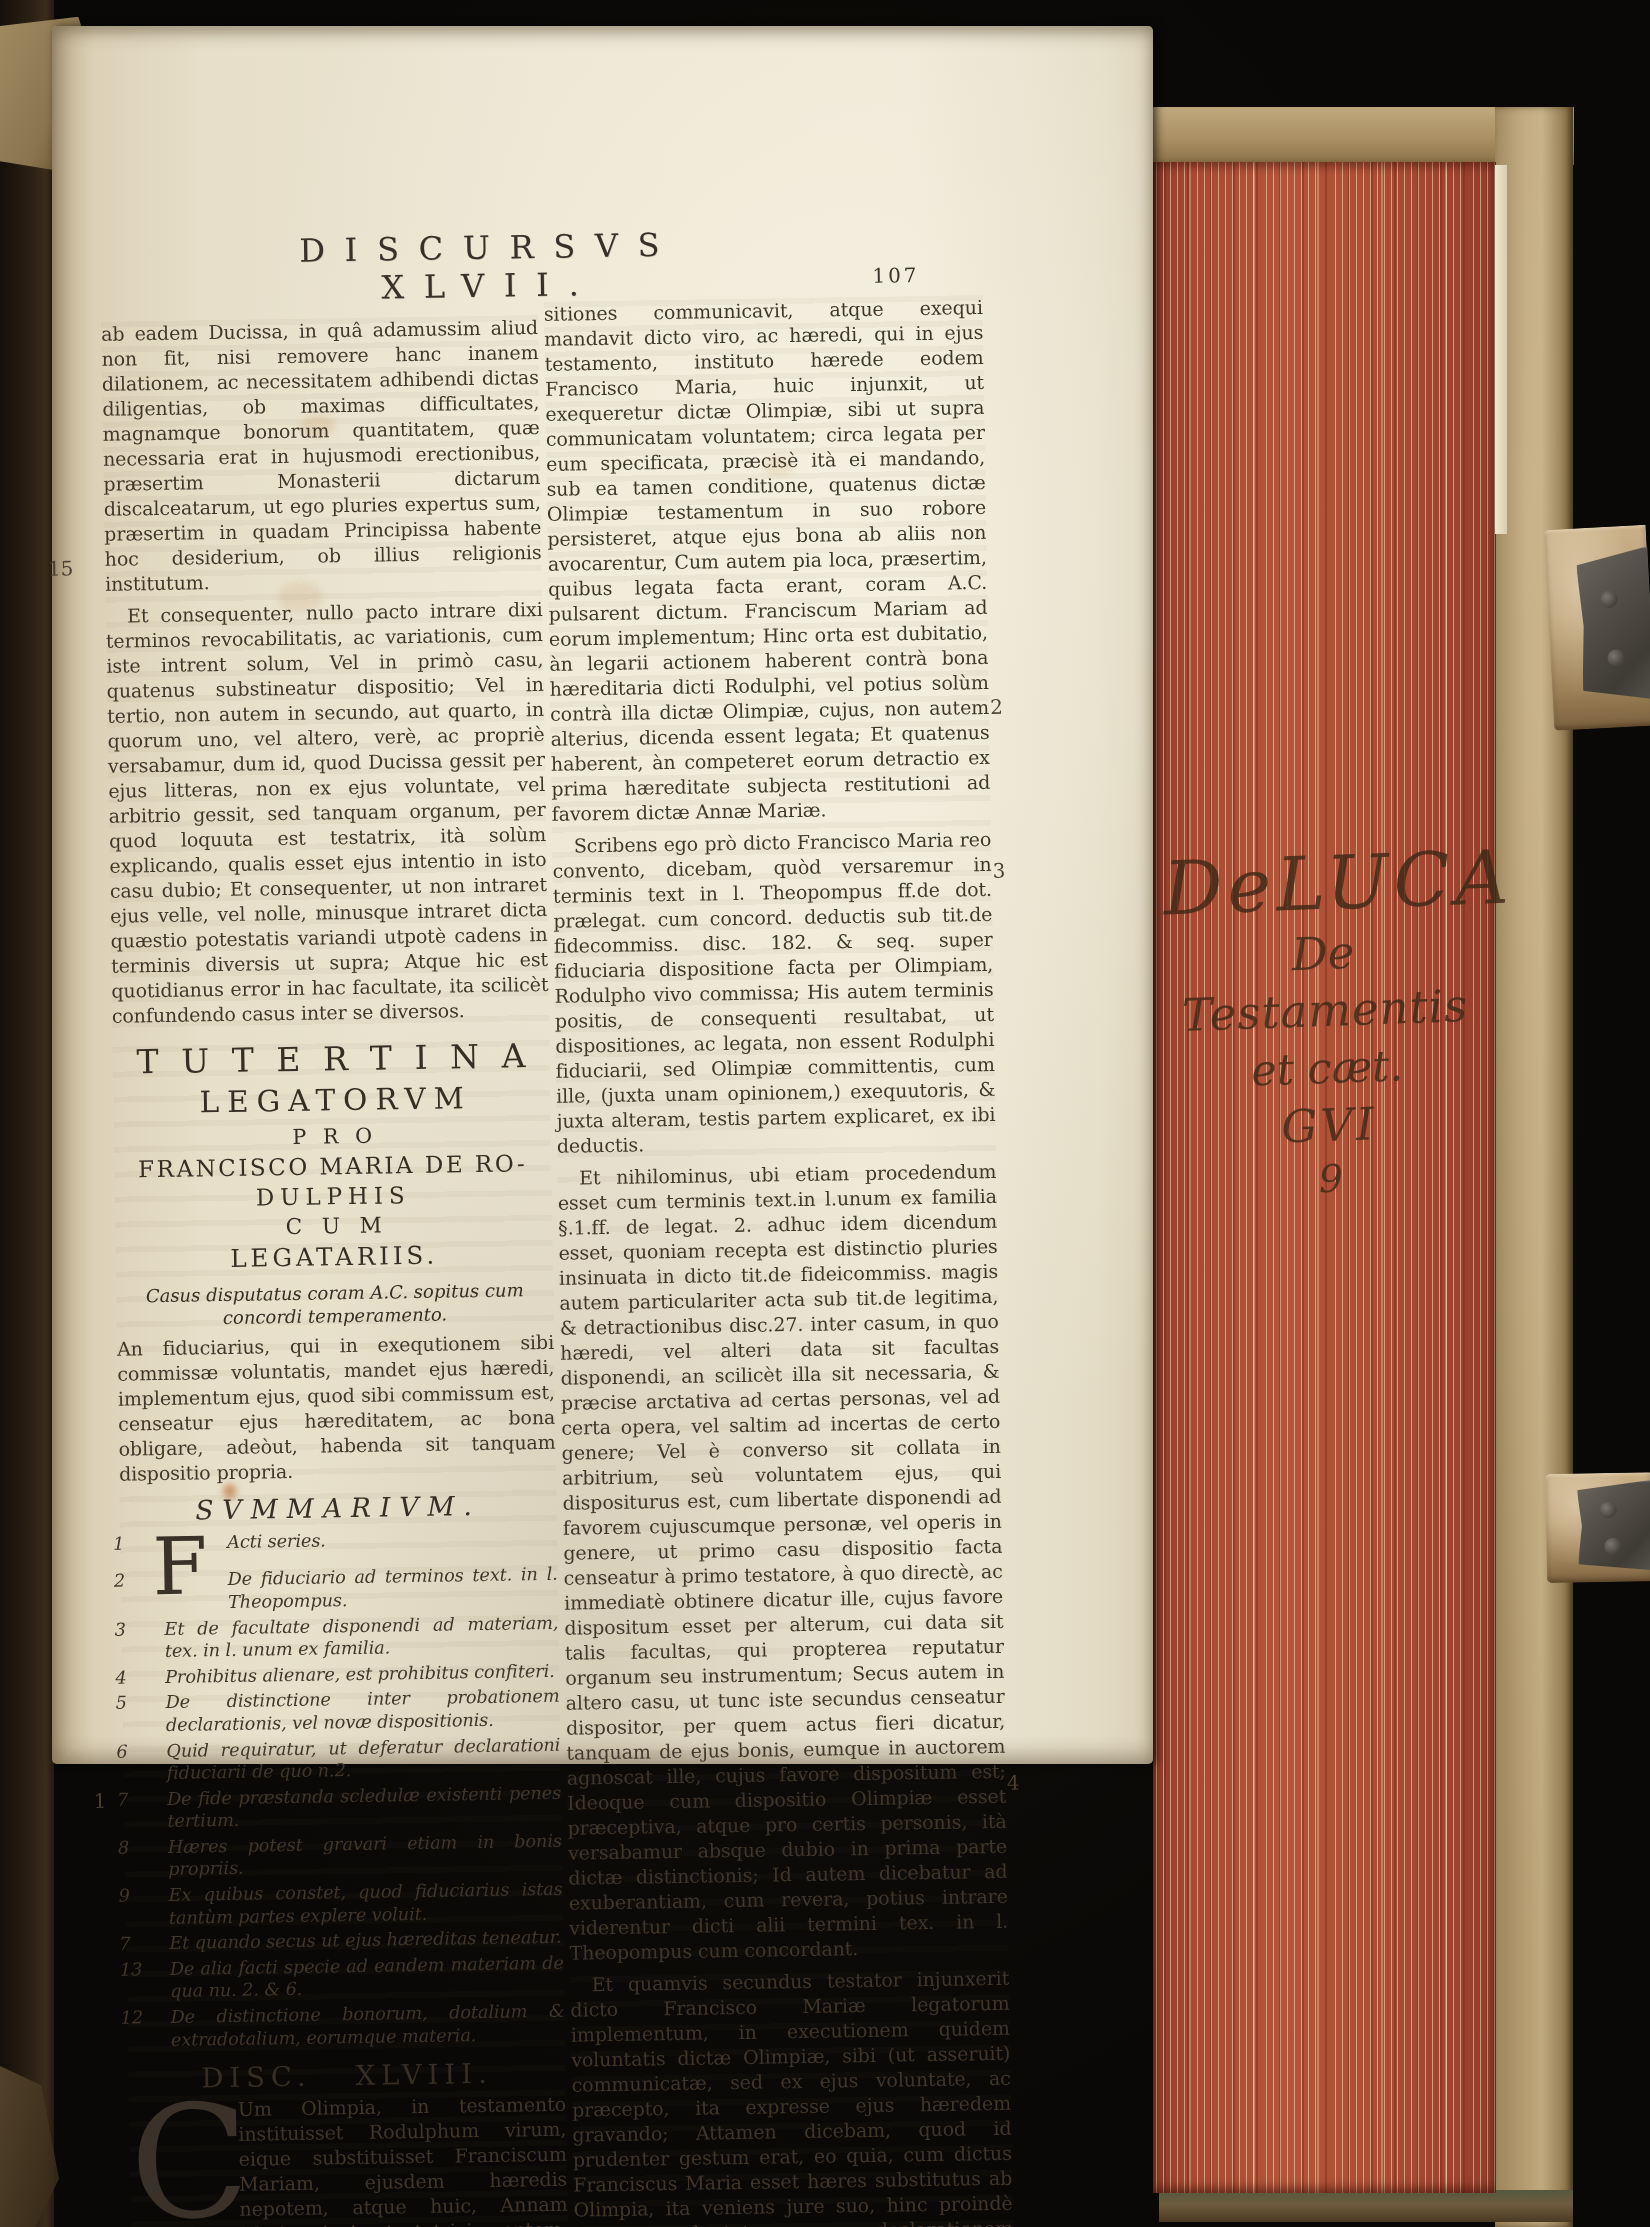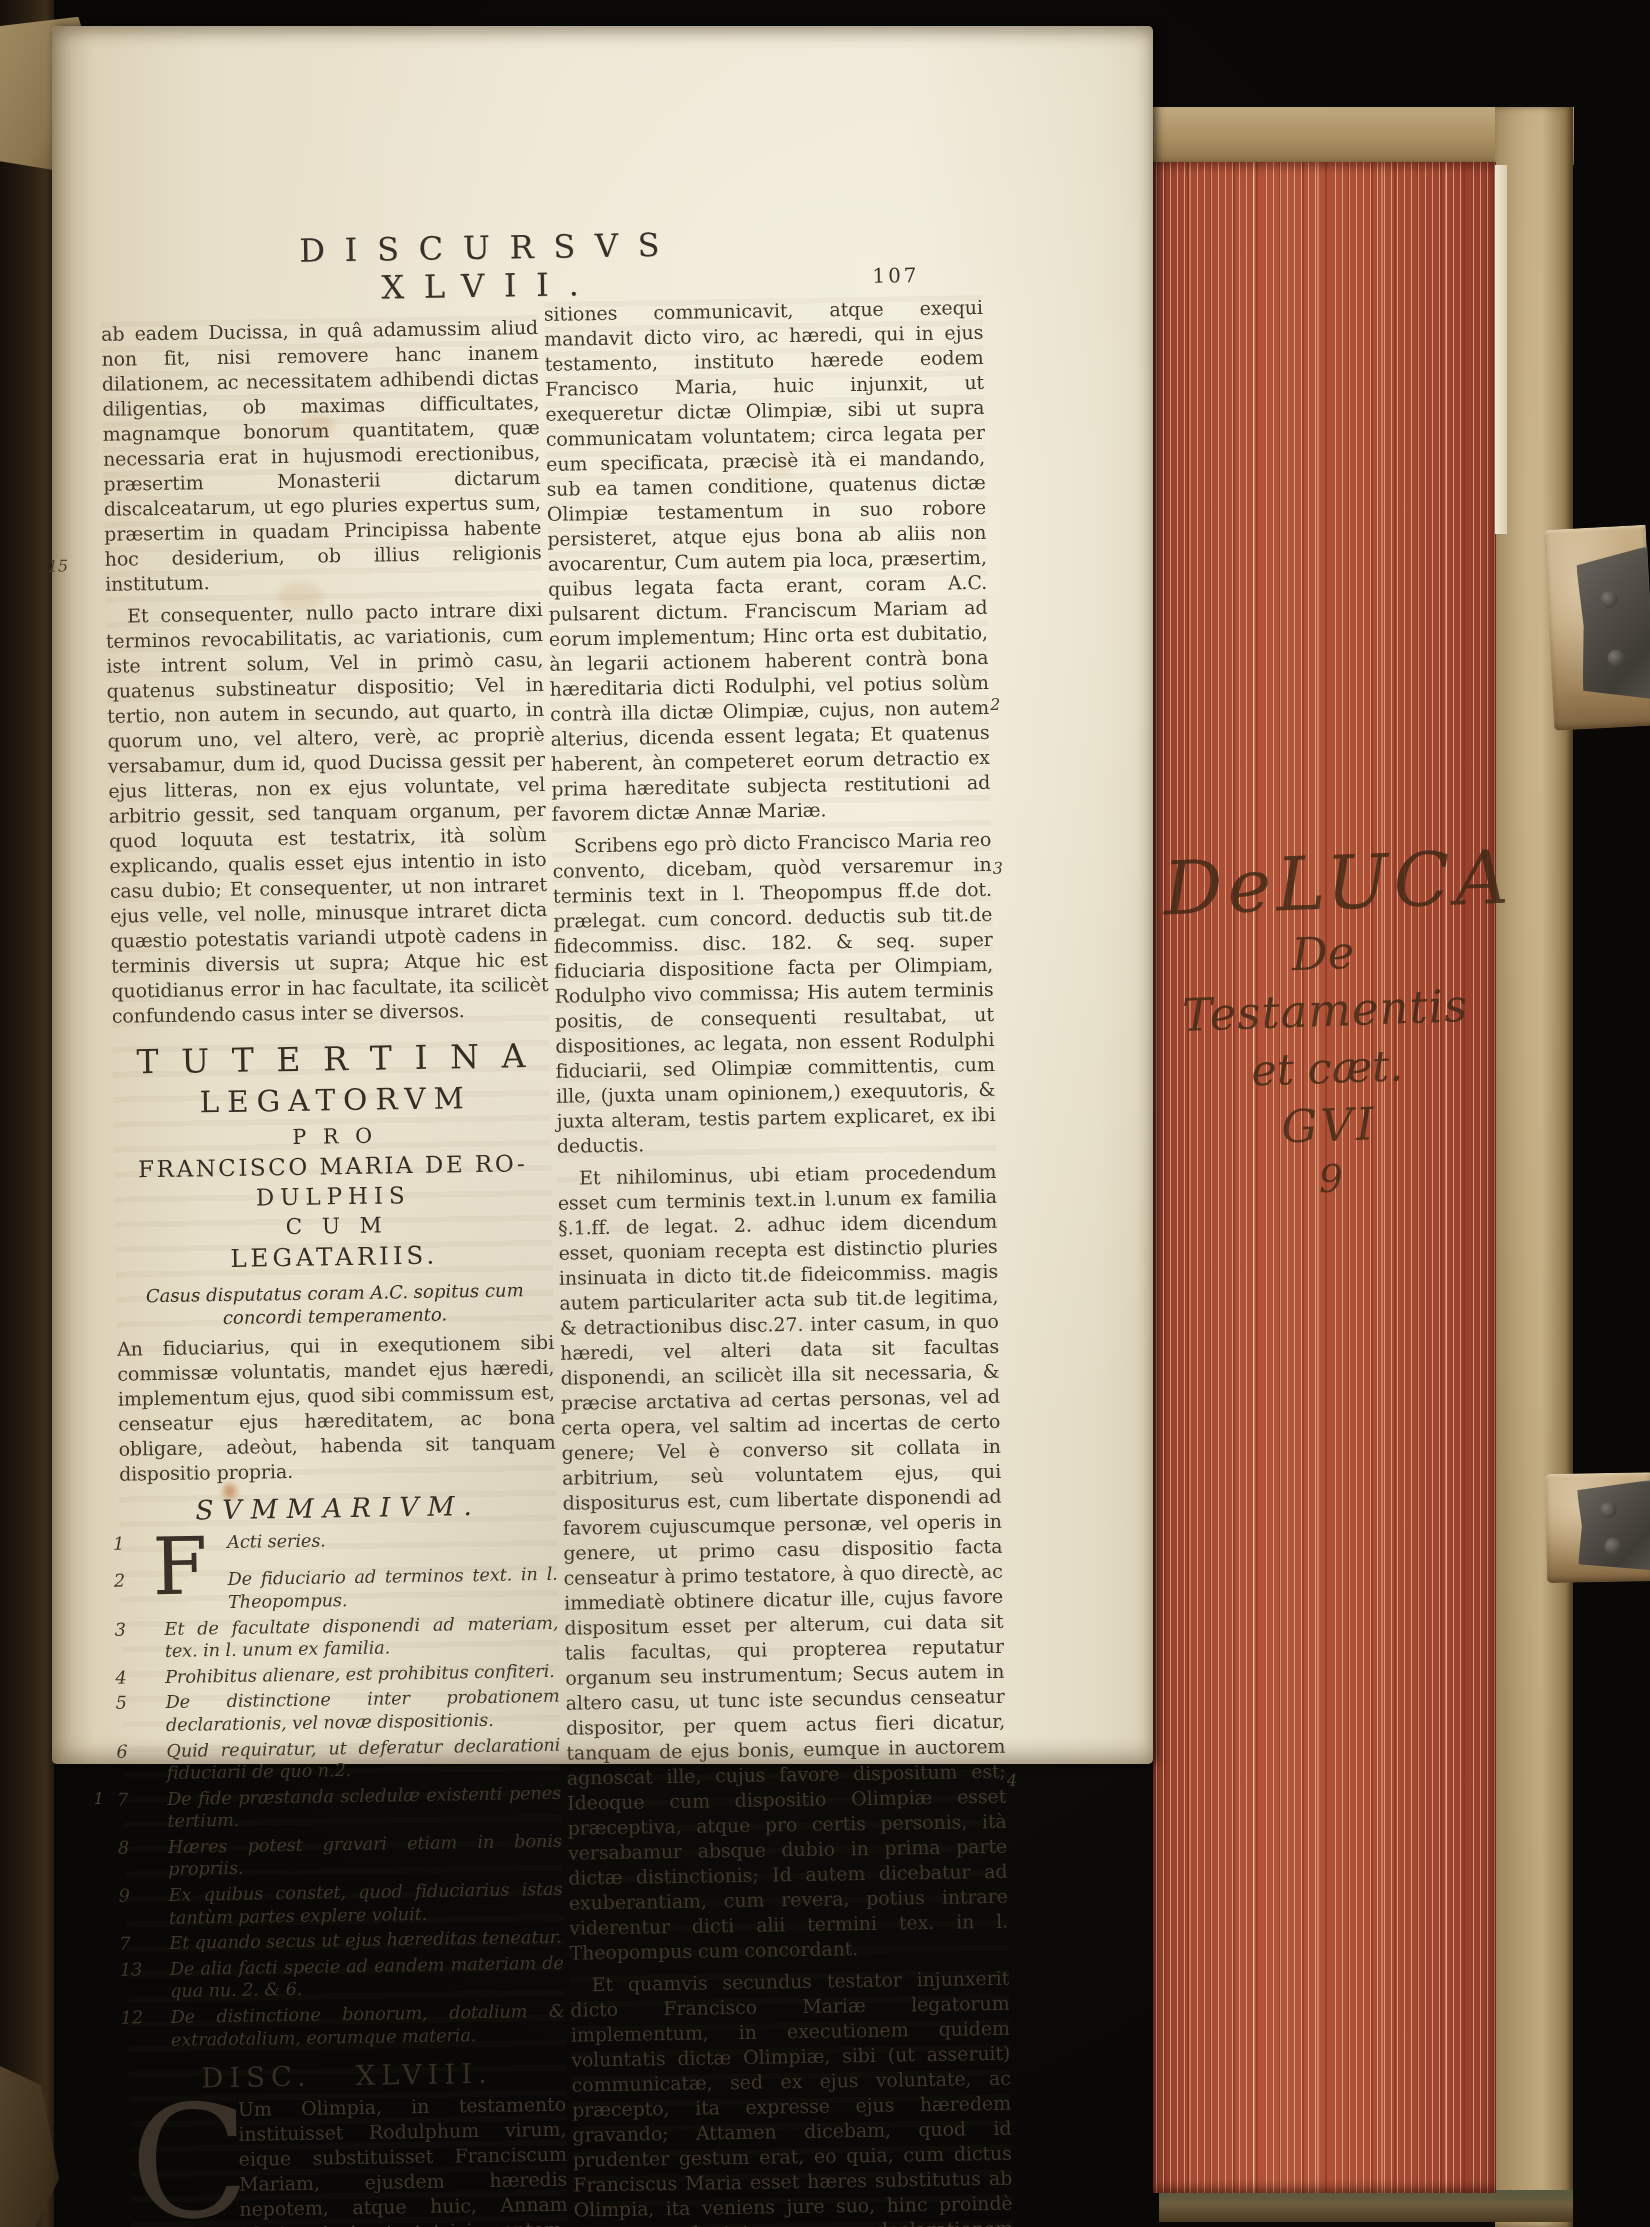--- a/index.html
+++ b/index.html
@@ -75,21 +75,21 @@
   .sum-dropcap{position:absolute;left:32px;top:3px;font-size:79px;line-height:64px;
      font-style:normal;color:#3a3128;}
 
   .disc-heading{text-align:center;font-size:27.5px;letter-spacing:5.9px;word-spacing:29.5px;
      margin:14.8px 0 6.9px 0;color:#362d24;}
 
   .dropcap-c{float:left;width:104px;font-size:156px;line-height:124px;
      margin:3px 4.9px 0 0;color:#3a3128;text-align:center;}
 
   
-  .margin-note{font-size:16px;color:#4a3f32;font-style:italic;}
+  .margin-note{font-size:20px;color:#4a3f32;}
 
   
   .fore-edge{left:1153px;top:162px;width:343px;height:2031px;
      background:
        repeating-linear-gradient(90deg, rgba(252,228,188,0) 0 3px, rgba(252,228,188,.55) 3px 3.9px, rgba(252,228,188,0) 3.9px 6.9px),
        repeating-linear-gradient(90deg, rgba(110,35,20,0) 0 11.3px, rgba(110,35,20,.38) 11.3px 12.8px, rgba(110,35,20,0) 12.8px 23px),
        repeating-linear-gradient(90deg, rgba(240,205,160,0) 0 36px, rgba(240,205,160,.4) 36px 38px, rgba(240,205,160,0) 38px 64px),
        linear-gradient(90deg,#8d3c2a 0%,#a84a33 12%,#b2553a 38%,#ad4f35 62%,#a04430 85%,#933d2b 100%);
      box-shadow:inset 0 4.9px 8.9px rgba(40,10,5,.4), inset 0 -5.9px 8.9px rgba(40,10,5,.45);}
   .fore-edge-writing{position:absolute;left:14.8px;top:679px;width:315px;

